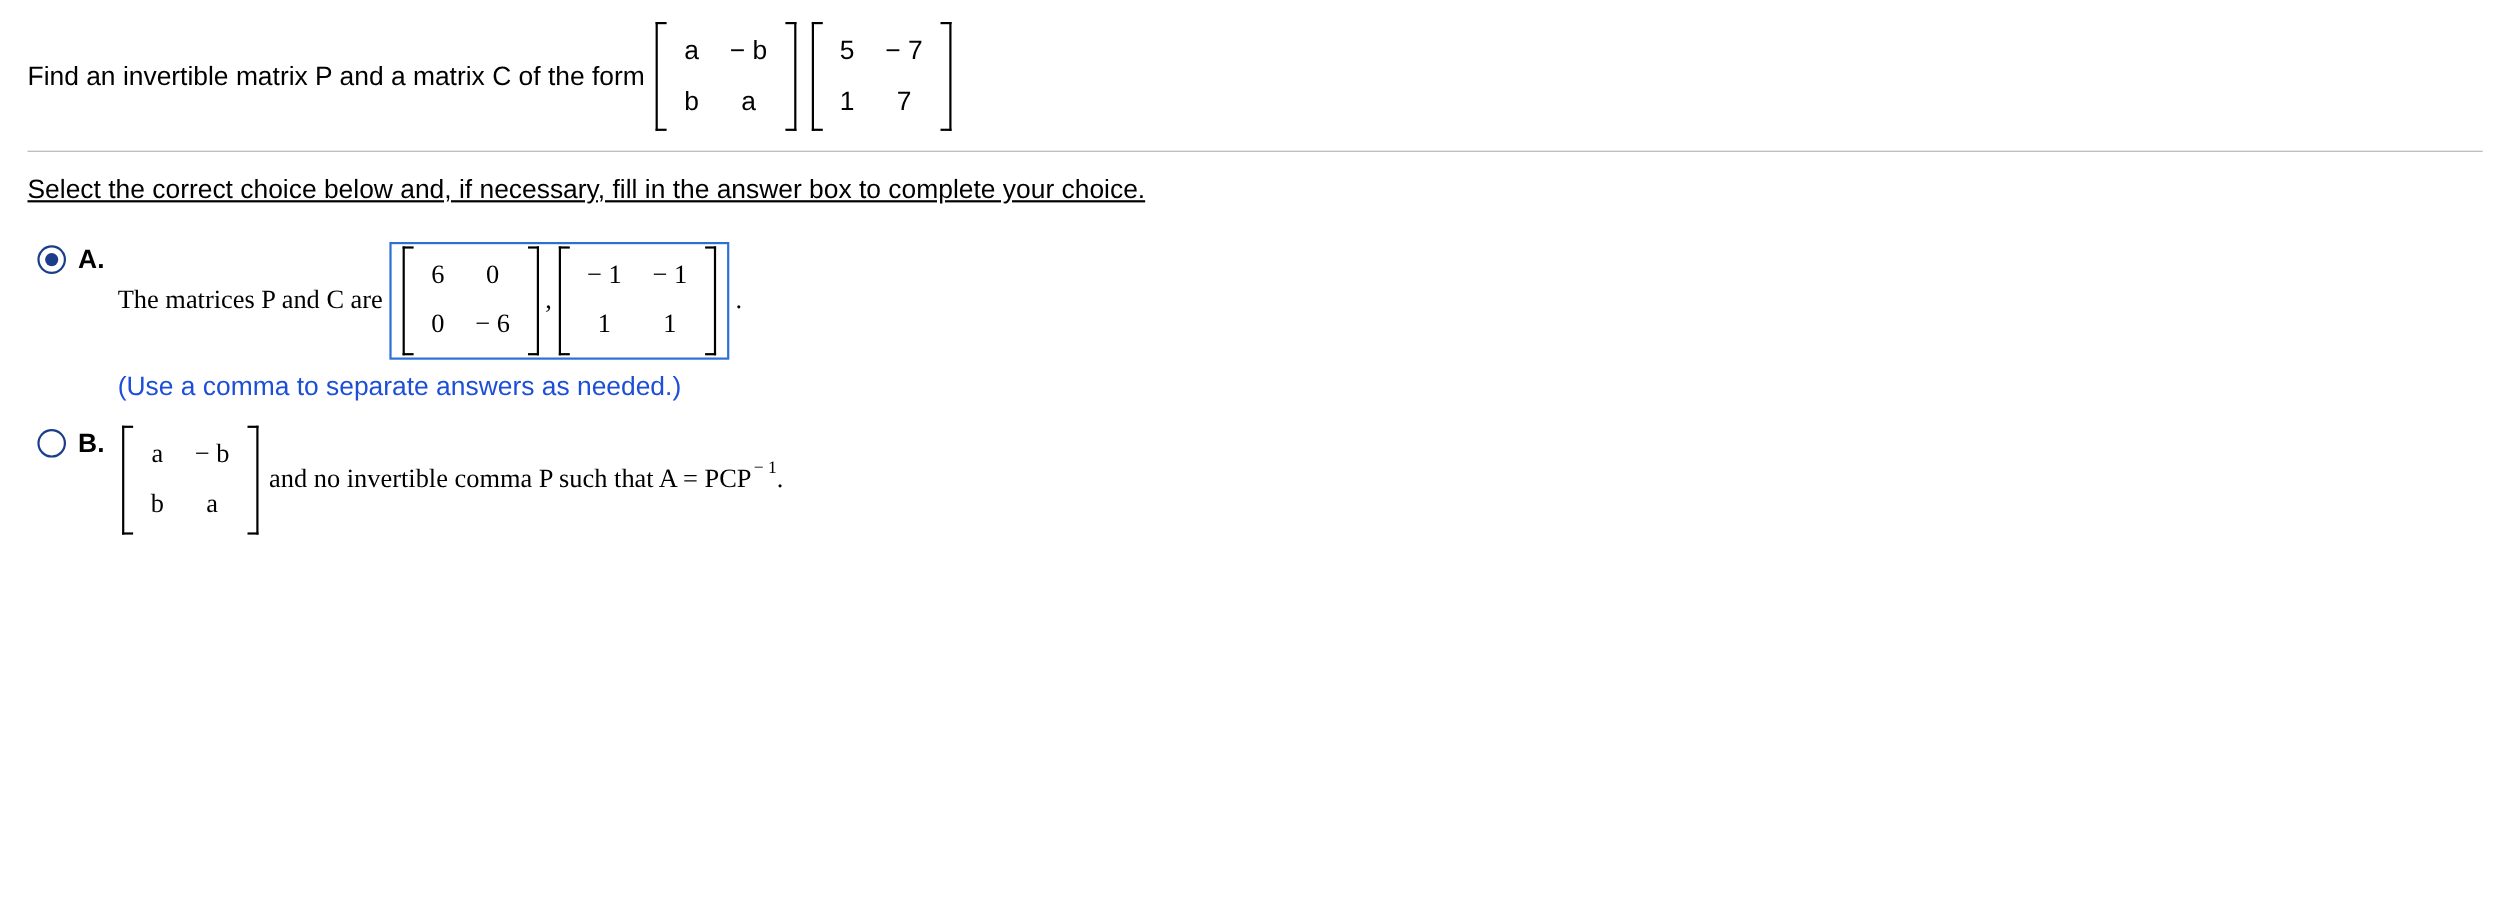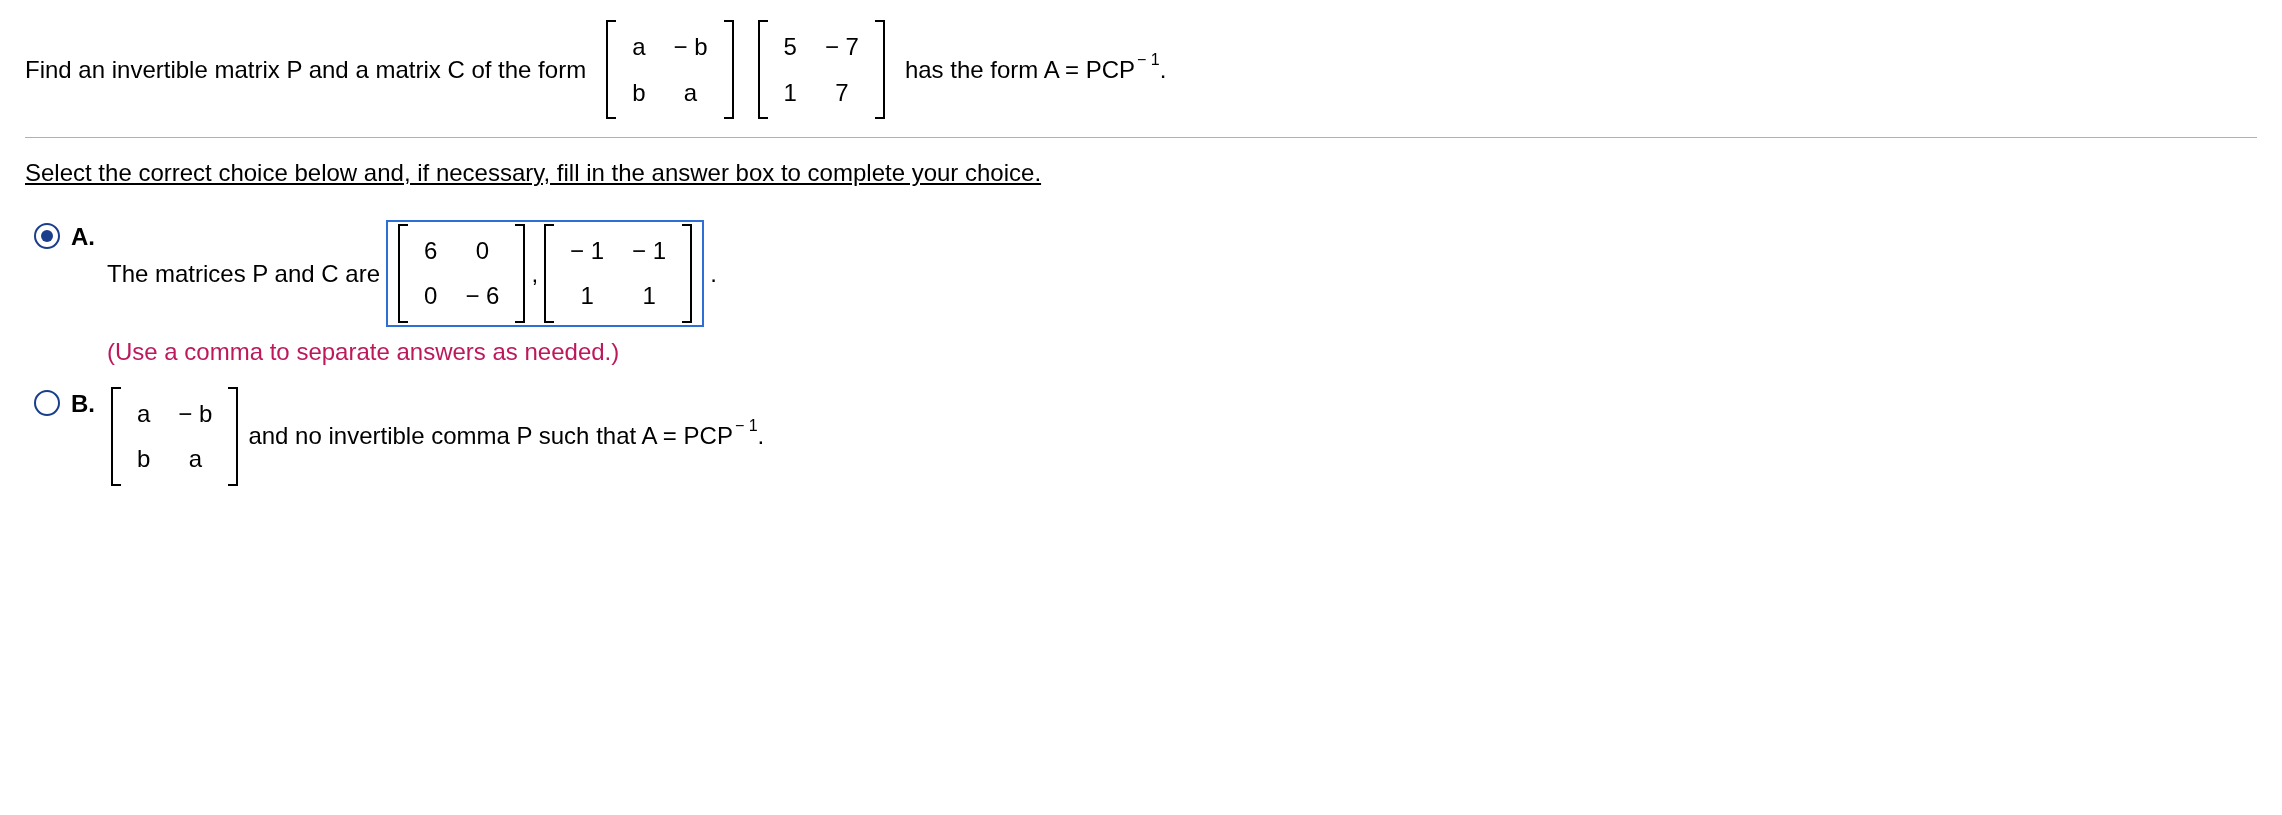--- a/index.html
+++ b/index.html
@@ -7,21 +7,21 @@
     font-size: 24px;
     color: #000;
     margin: 0;
     padding: 20px 25px;
     line-height: 1.4;
   }
   .question-line {
     display: flex;
     align-items: center;
     flex-wrap: wrap;
-    gap: 16px;
+    gap: 6px;
     margin-bottom: 18px;
   }
   .hr {
     border: none;
     border-top: 1px solid #b0b0b0;
     margin: 12px 0 18px 0;
   }
   .instruction {
     margin-bottom: 30px;
     text-decoration: underline;
@@ -63,23 +63,24 @@
   }
   .choice-body {
     flex: 1;
   }
   .choice-line {
     display:flex;
     align-items:center;
     flex-wrap:wrap;
     gap:6px;
     margin-bottom:8px;
+    font-family:Liberation Serif, serif;
   }
   .hint {
-    color: #be185d;
+    color: #1d4ed8;
   }
 
   
   .matrix {
     display:inline-block;
     position:relative;
     padding: 4px 12px;
     margin: 0 4px;
     vertical-align: middle;
   }
@@ -148,23 +149,20 @@
           <tr>
             <td>5</td>
             <td>− 7</td>
           </tr>
       <tr>
             <td>1</td>
             <td>7</td>
           </tr>
     </tbody>
       </table>
-  </span>
-  <span>
-    <span>has the form A = PCP</span><span class="sup">− 1</span><span>.</span>
   </span>
 </div>
 
 <hr class="hr">
 
 <div class="instruction">Select the correct choice below and, if necessary, fill in the answer box to complete your choice.</div>
 
 <div class="choices">
 
   <div class="choice">

